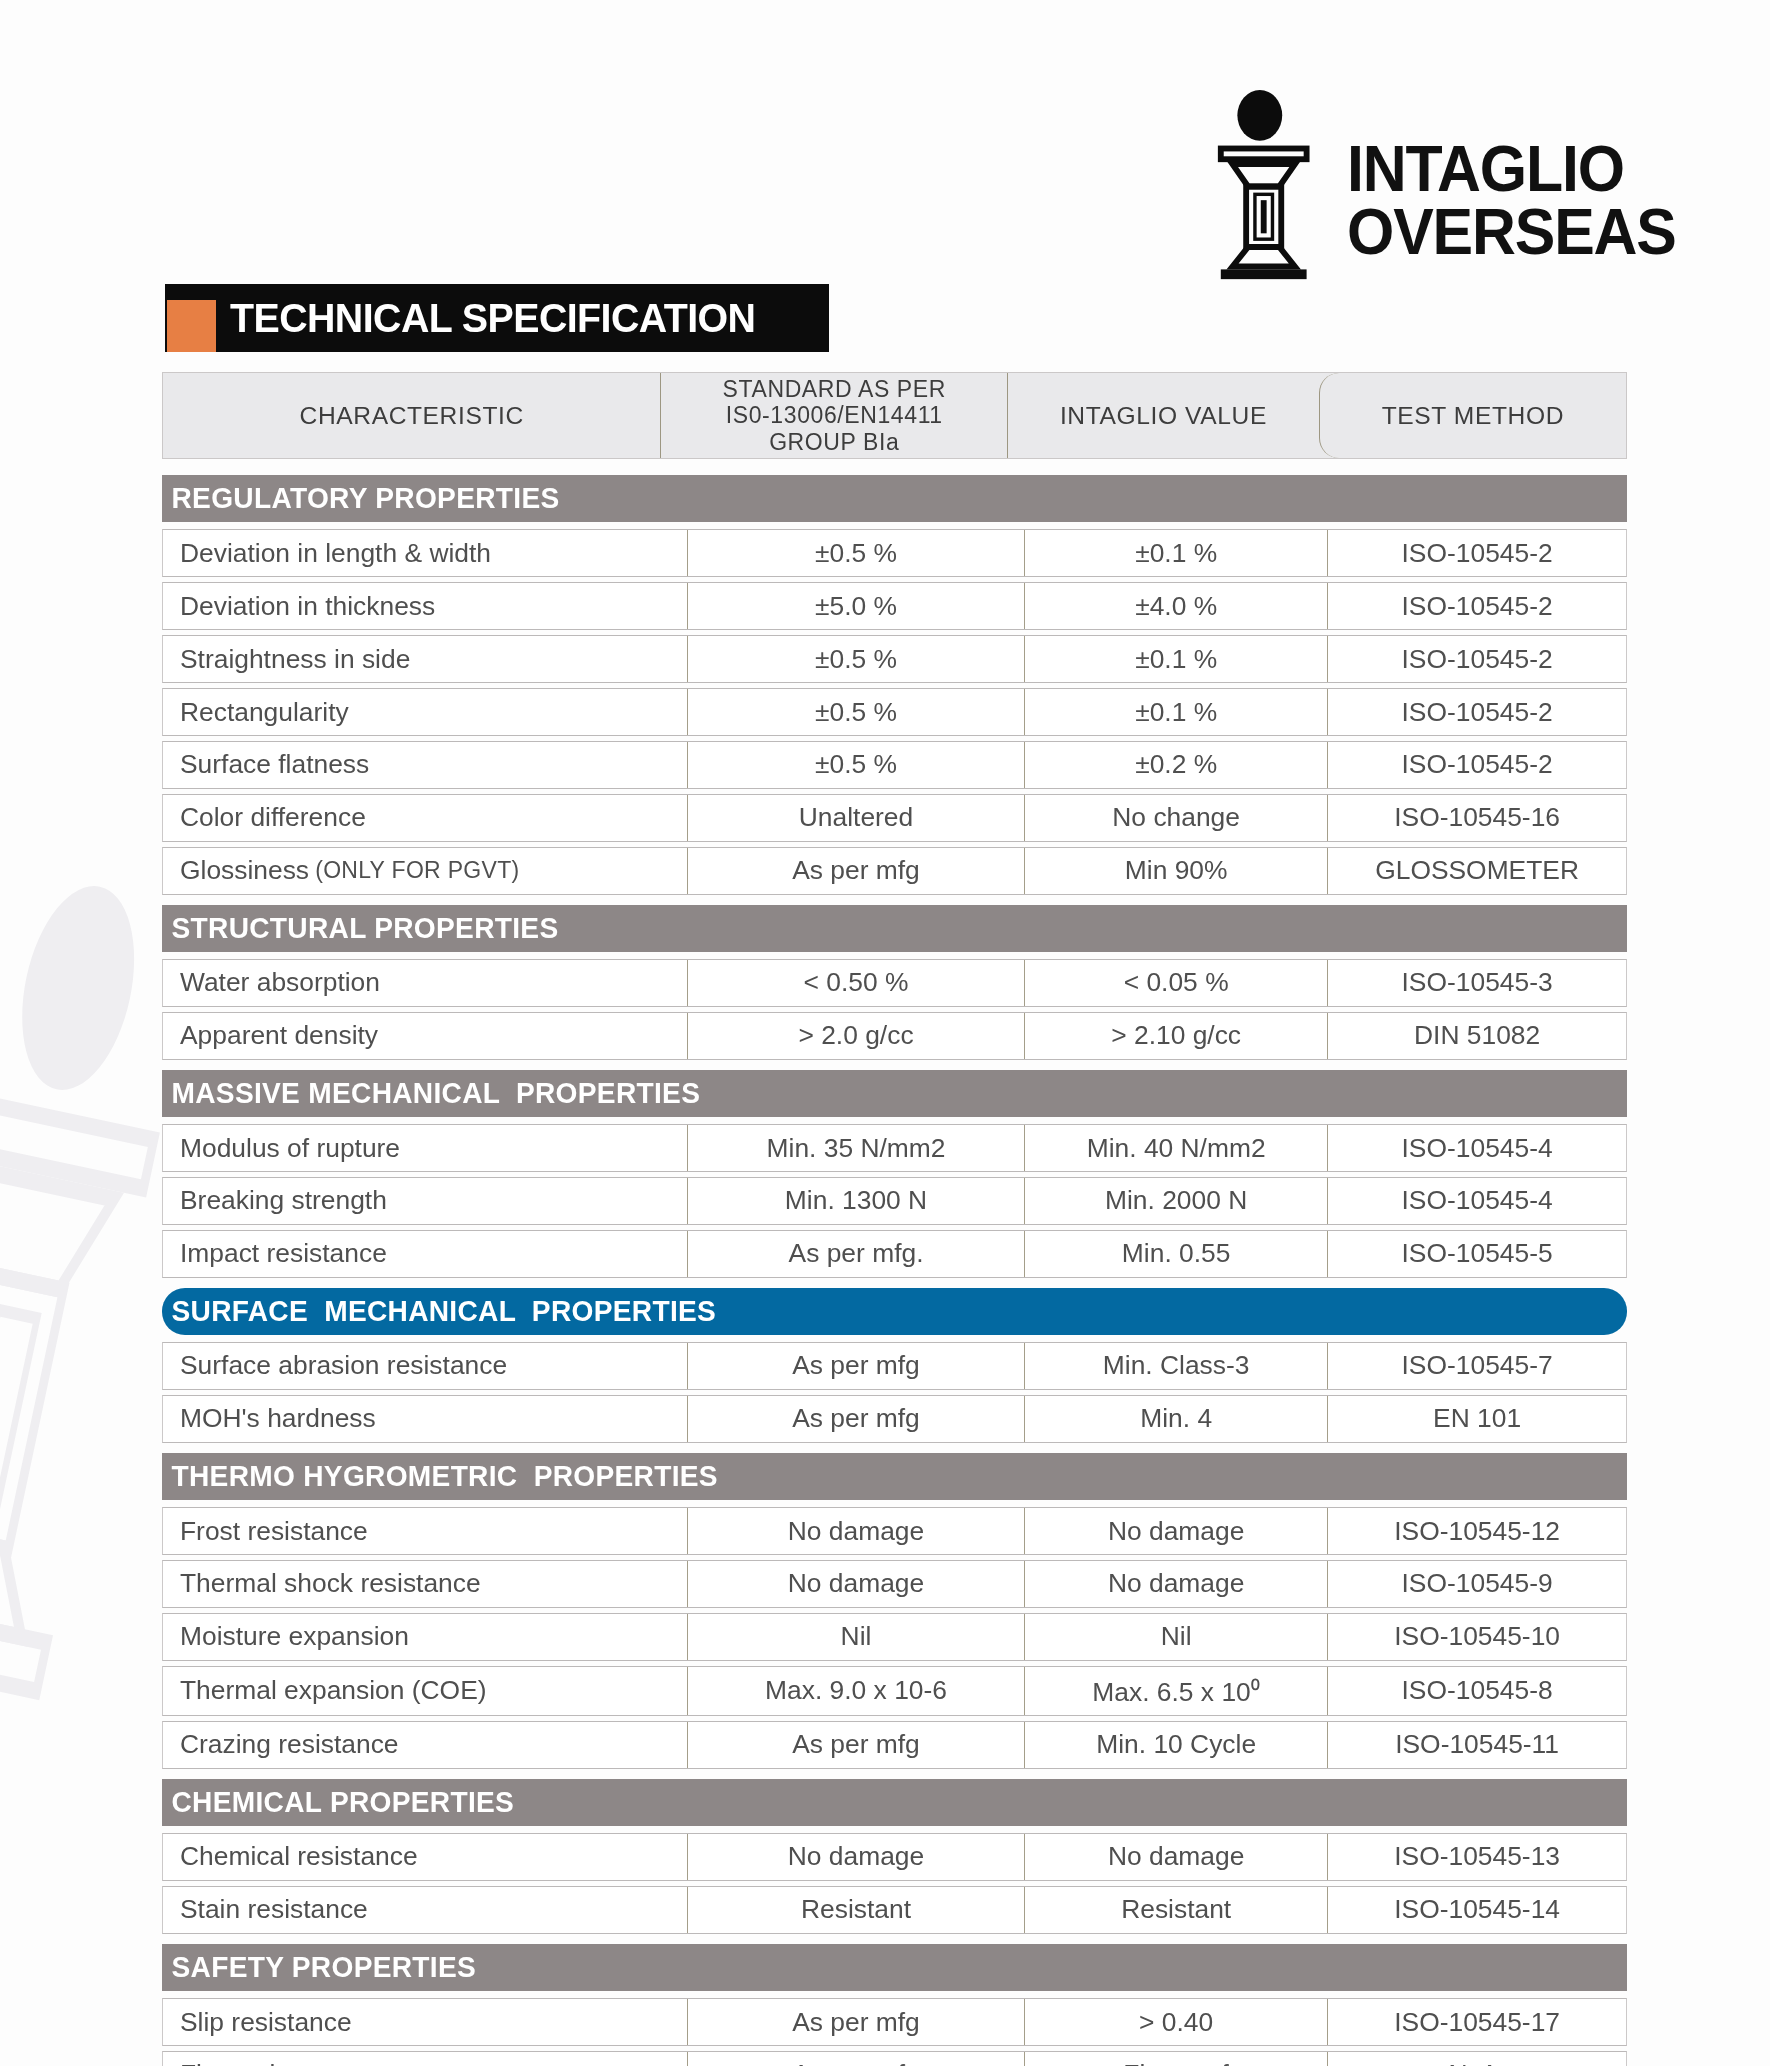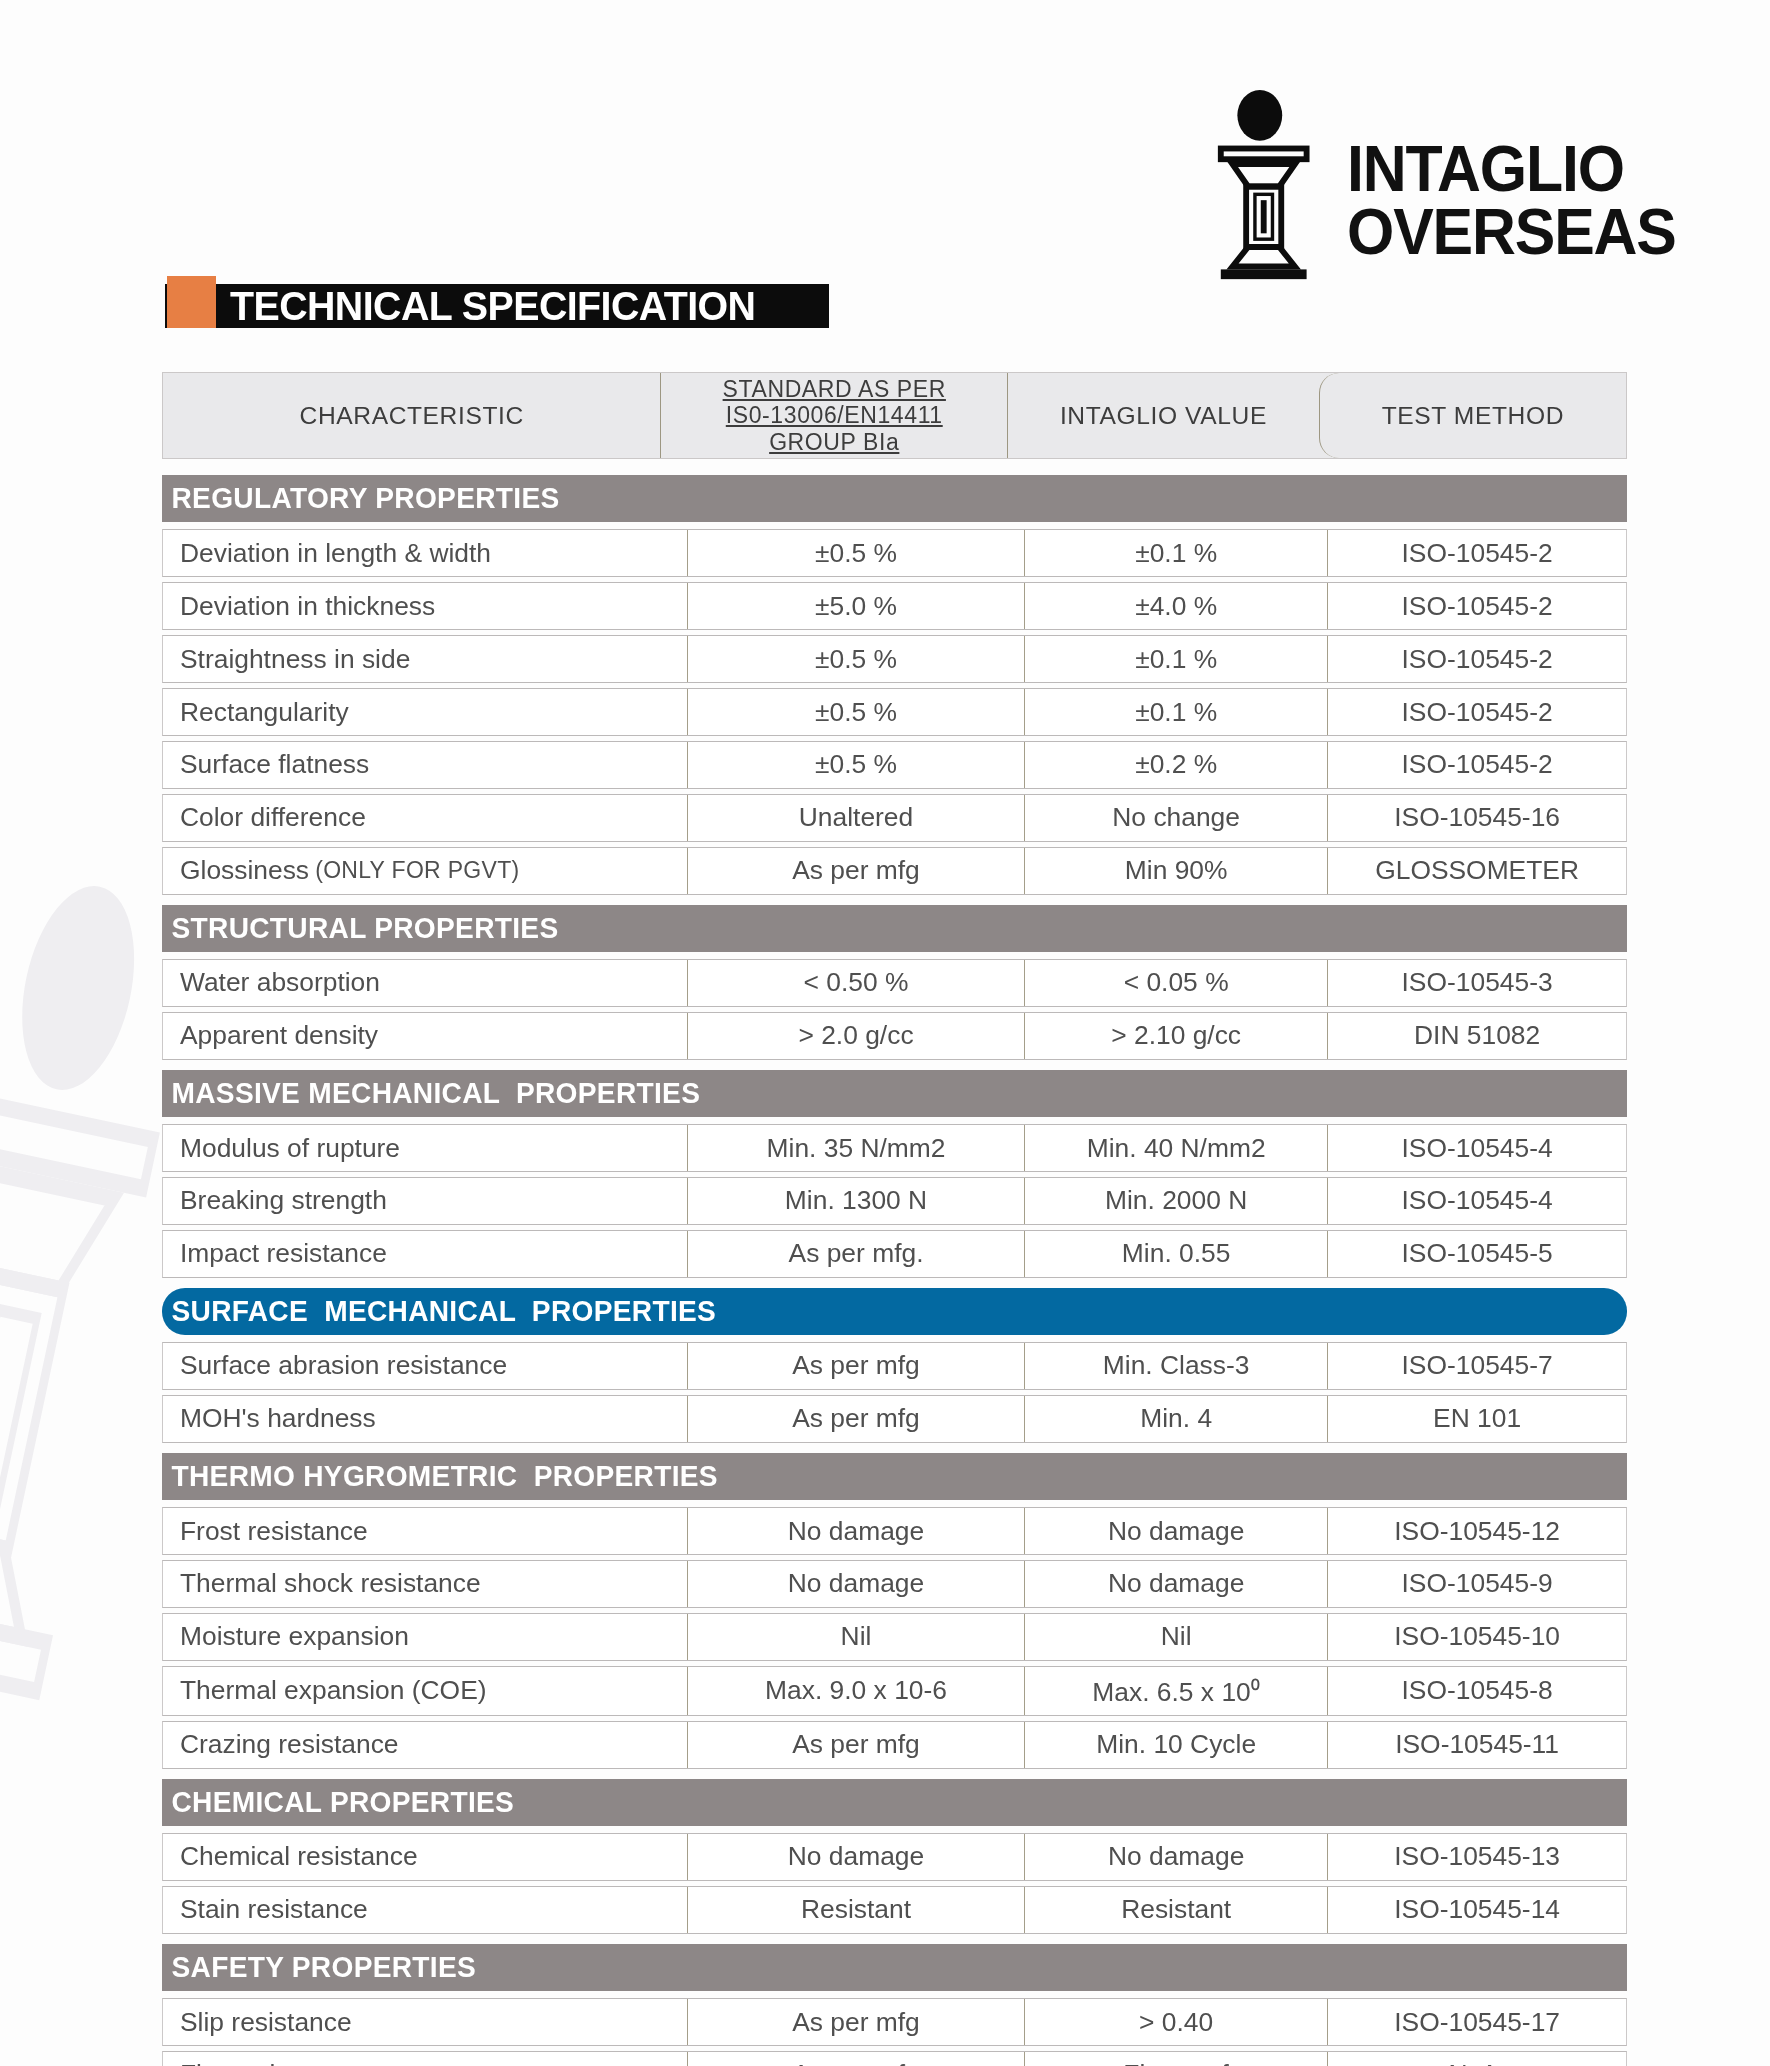--- a/index.html
+++ b/index.html
@@ -11,36 +11,36 @@
                opacity:1; pointer-events:none; }
 
   
   .logo { position:absolute; top:79px; right:77px; display:flex; align-items:flex-start; }
   .logo-icon { margin-top:11px; }
   .logo-text { margin-left:17px; margin-top:59px; font-weight:bold; color:#111;
                font-size:64px; line-height:0.98; letter-spacing:-1.2px;
                transform:scaleX(0.95); transform-origin:left top; }
 
   
-  .title-bar { position:absolute; left:165px; top:284px; width:664px; height:44px;
+  .title-bar { position:absolute; left:165px; top:284px; width:664px; height:68px;
                background:#0c0c0c; display:flex; align-items:center;text-align:right; }
   .title-square { width:49px; height:52px; align-self:flex-end; margin-left:1.8px; }
   .title-text { color:#fff; font-weight:bold; font-size:41px; margin-left:14.7px;
                 letter-spacing:-0.6px; transform:scaleX(0.96); transform-origin:left center;
                 white-space:nowrap; }
 
   
   .spec-table { position:absolute; left:162px; top:372px; width:1465px; }
   .thead { display:flex; background:#e9e9eb; height:87px;
            border:0.6px solid #cbc8c8; align-items:stretch; }
   .th { display:flex; align-items:center; justify-content:center; text-align:center;
         color:#3d3d3d; font-size:24.6px; letter-spacing:0.6px; }
   .th + .th { border-left:1.2px solid #9d9782; }
   .th.c1 { width:34%; }
-  .th.c2 { width:23.7%; font-size:23px; line-height:1.15; white-space:pre-line;text-decoration:underline; }
+  .th.c2 { width:23.7%; font-size:23px; line-height:1.15; white-space:pre-line; }
   .th.c3 { width:21.3%; }
   .th.c4 { width:21%;border-radius:20px; }
 
   .tbody { margin-top:16px; }
   .section-bar { background:#8d8787; height:47px; display:flex; align-items:center;
                  margin:9.8px 0 7.4px 0; }
   .section-bar:first-child { margin-top:0; }
   .section-bar span { color:#fff; font-weight:bold; font-size:29px; padding-left:9.8px;
                       letter-spacing:0.3px; white-space:pre-wrap;
                       transform:scaleX(0.97); transform-origin:left center; }

